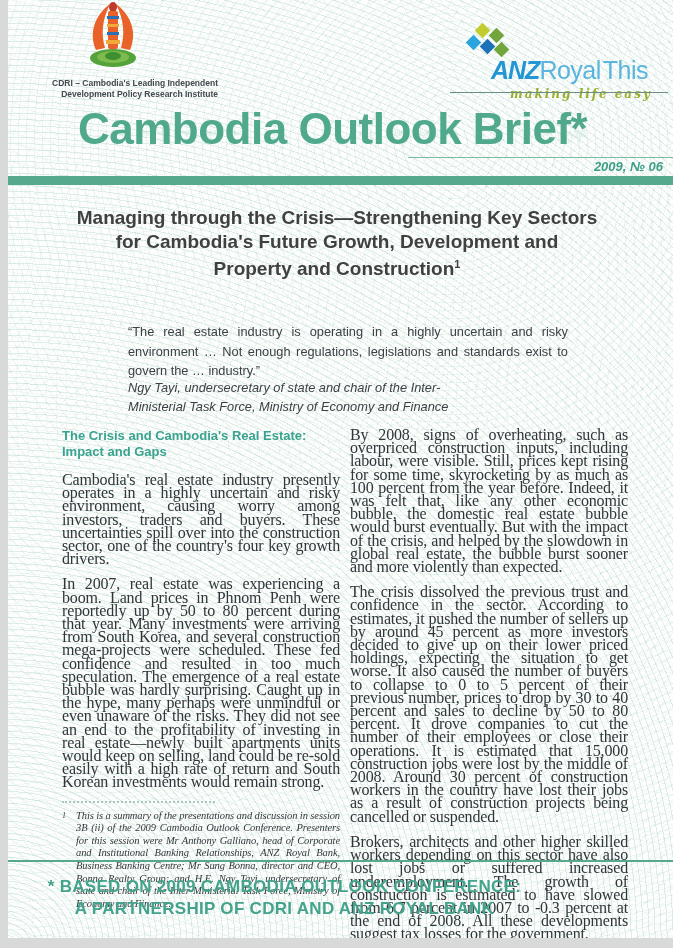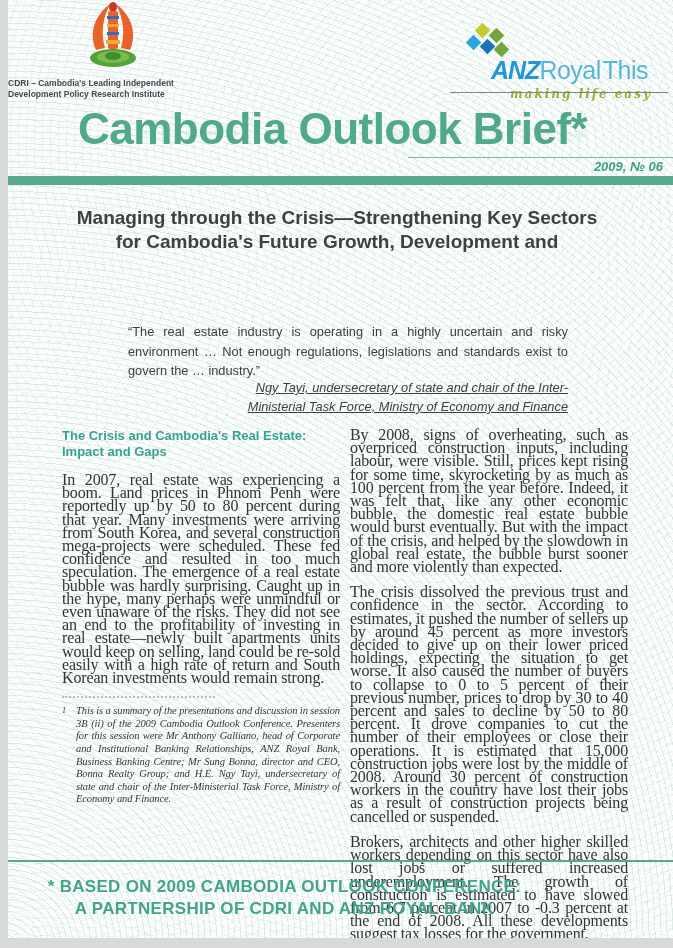--- a/index.html
+++ b/index.html
@@ -19,21 +19,21 @@
     background-image:
       repeating-radial-gradient(circle at 67% 15%,  rgba(104,178,148,0.10) 0 1px, transparent 1px 8px),
       repeating-radial-gradient(circle at -6% 28%,  rgba(104,178,148,0.07) 0 1px, transparent 1px 9px),
       repeating-radial-gradient(circle at 14% -18%, rgba(104,178,148,0.07) 0 1px, transparent 1px 9px),
       repeating-radial-gradient(circle at 1% 100%,  rgba(104,178,148,0.20) 0 1px, transparent 1px 6px),
       repeating-radial-gradient(circle at 108% 42%, rgba(104,178,148,0.06) 0 1px, transparent 1px 10px);
   }
   .content { position:relative; z-index:1; }
 
   
-  .cdri { position:absolute; left:8px; top:0; width:210px; text-align:left; }
+  .cdri { position:absolute; left:8px; top:0; width:210px; text-align:right; }
   .cdri svg { display:block; margin:2px auto 2px; }
   .cdri-caption { font-size:8.5px; font-weight:bold; color:#454a51; line-height:11px; }
 
   .anz { position:absolute; left:455px; top:24px; width:212px; }
   .anz-diamonds { position:relative; height:34px; margin-left:10px; }
   .anz-diamonds span { position:absolute; width:11px; height:11px; transform:rotate(45deg); }
   .anz-d1 { left:12px; top:1px;  background:#c2cc2e; }
   .anz-d2 { left:26px; top:6px;  background:#72a53b; }
   .anz-d3 { left:3px;  top:13px; background:#2aa6dd; }
   .anz-d4 { left:17px; top:17px; background:#1d71b8; }
@@ -59,22 +59,22 @@
   .header-bar { position:absolute; left:8px; top:176px; width:665px; height:9px; background:#56a98d; }
 
   
   .headline { position:absolute; left:56px; top:206px; width:562px; text-align:center;
     font-size:19px; font-weight:bold; color:#404040; line-height:23.5px; }
   .headline sup { font-size:11px; }
 
   
   .pull-quote { position:absolute; left:128px; top:322px; width:440px;
     font-size:12.8px; color:#3c4146; line-height:19.5px; text-align:justify; }
-  .attribution { position:absolute; left:128px; top:378px; width:440px; text-align:right;
-    font-size:12.8px; font-style:italic; color:#3c4146; line-height:19px;text-decoration:underline; }
+  .attribution { position:absolute; left:128px; top:378px; width:440px; text-align:left;
+    font-size:12.8px; font-style:italic; color:#3c4146; line-height:19px; }
 
   
   .columns { position:absolute; left:62px; top:428px; width:566px; display:flex; gap:10px; }
   .col { width:278px; }
   .section-heading { font-size:13px; font-weight:bold; color:#3aa290; line-height:16px; margin-bottom:13px; }
   .col p { font-family:Liberation Serif, serif; font-size:16px; letter-spacing:-0.15px;
     color:#30353a; line-height:13.2px; text-align:justify; margin-bottom:12px; }
   .footnote-sep { width:55%; border-top:2px dotted #a9c6bb; margin:2px 0 7px 0; }
   .footnote { position:relative; font-family:"Liberation Serif", serif; font-style:italic;
     font-size:10.5px; letter-spacing:-0.1px; color:#33383d; line-height:12.6px; text-align:justify; padding-left:14px; }
@@ -128,31 +128,33 @@
 
     <div class="page-title">Cambodia Outlook Brief*</div>
     <div class="page-title-reflection">Cambodia Outlook Brief*</div>
     <div class="issue-rule"></div>
     <div class="issue">2009, № 06</div>
     <div class="header-bar"></div>
 
     <div class="headline">
       <div>Managing through the Crisis—Strengthening Key Sectors</div>
       <div>for Cambodia's Future Growth, Development and</div>
+      <div><span>Property and Construction</span><sup>1</sup></div>
     </div>
 
     <div class="pull-quote">“The real estate industry is operating in a highly uncertain and risky environment … Not enough regulations, legislations and standards exist to govern the … industry.”</div>
     <div class="attribution">
       <div>Ngy Tayi, undersecretary of state and chair of the Inter-</div>
       <div>Ministerial Task Force, Ministry of Economy and Finance</div>
     </div>
 
     <div class="columns">
       <div class="col">
         <div class="section-heading">The Crisis and Cambodia's Real Estate: Impact and Gaps</div>
+        <p>Cambodia's real estate industry presently operates in a highly uncertain and risky environment, causing worry among investors, traders and buyers. These uncertainties spill over into the construction sector, one of the country's four key growth drivers.</p>
         <p>In 2007, real estate was experiencing a boom. Land prices in Phnom Penh were reportedly up by 50 to 80 percent during that year. Many investments were arriving from South Korea, and several construction mega-projects were scheduled. These fed confidence and resulted in too much speculation. The emergence of a real estate bubble was hardly surprising. Caught up in the hype, many perhaps were unmindful or even unaware of the risks. They did not see an end to the profitability of investing in real estate—newly built apartments units would keep on selling, land could be re-sold easily with a high rate of return and South Korean investments would remain strong.</p>
         <div class="footnote-sep"></div>
         <div class="footnote">
           <sup>1</sup>
           <span>This is a summary of the presentations and discussion in session 3B (ii) of the 2009 Cambodia Outlook Conference. Presenters for this session were Mr Anthony Galliano, head of Corporate and Institutional Banking Relationships, ANZ Royal Bank, Business Banking Centre; Mr Sung Bonna, director and CEO, Bonna Realty Group; and H.E. Ngy Tayi, undersecretary of state and chair of the Inter-Ministerial Task Force, Ministry of Economy and Finance.</span>
         </div>
       </div>
       <div class="col">
         <p>By 2008, signs of overheating, such as overpriced construction inputs, including labour, were visible. Still, prices kept rising for some time, skyrocketing by as much as 100 percent from the year before. Indeed, it was felt that, like any other economic bubble, the domestic real estate bubble would burst eventually. But with the impact of the crisis, and helped by the slowdown in global real estate, the bubble burst sooner and more violently than expected.</p>
         <p>The crisis dissolved the previous trust and confidence in the sector. According to estimates, it pushed the number of sellers up by around 45 percent as more investors decided to give up on their lower priced holdings, expecting the situation to get worse. It also caused the number of buyers to collapse to 0 to 5 percent of their previous number, prices to drop by 30 to 40 percent and sales to decline by 50 to 80 percent. It drove companies to cut the number of their employees or close their operations. It is estimated that 15,000 construction jobs were lost by the middle of 2008. Around 30 percent of construction workers in the country have lost their jobs as a result of construction projects being cancelled or suspended.</p>

